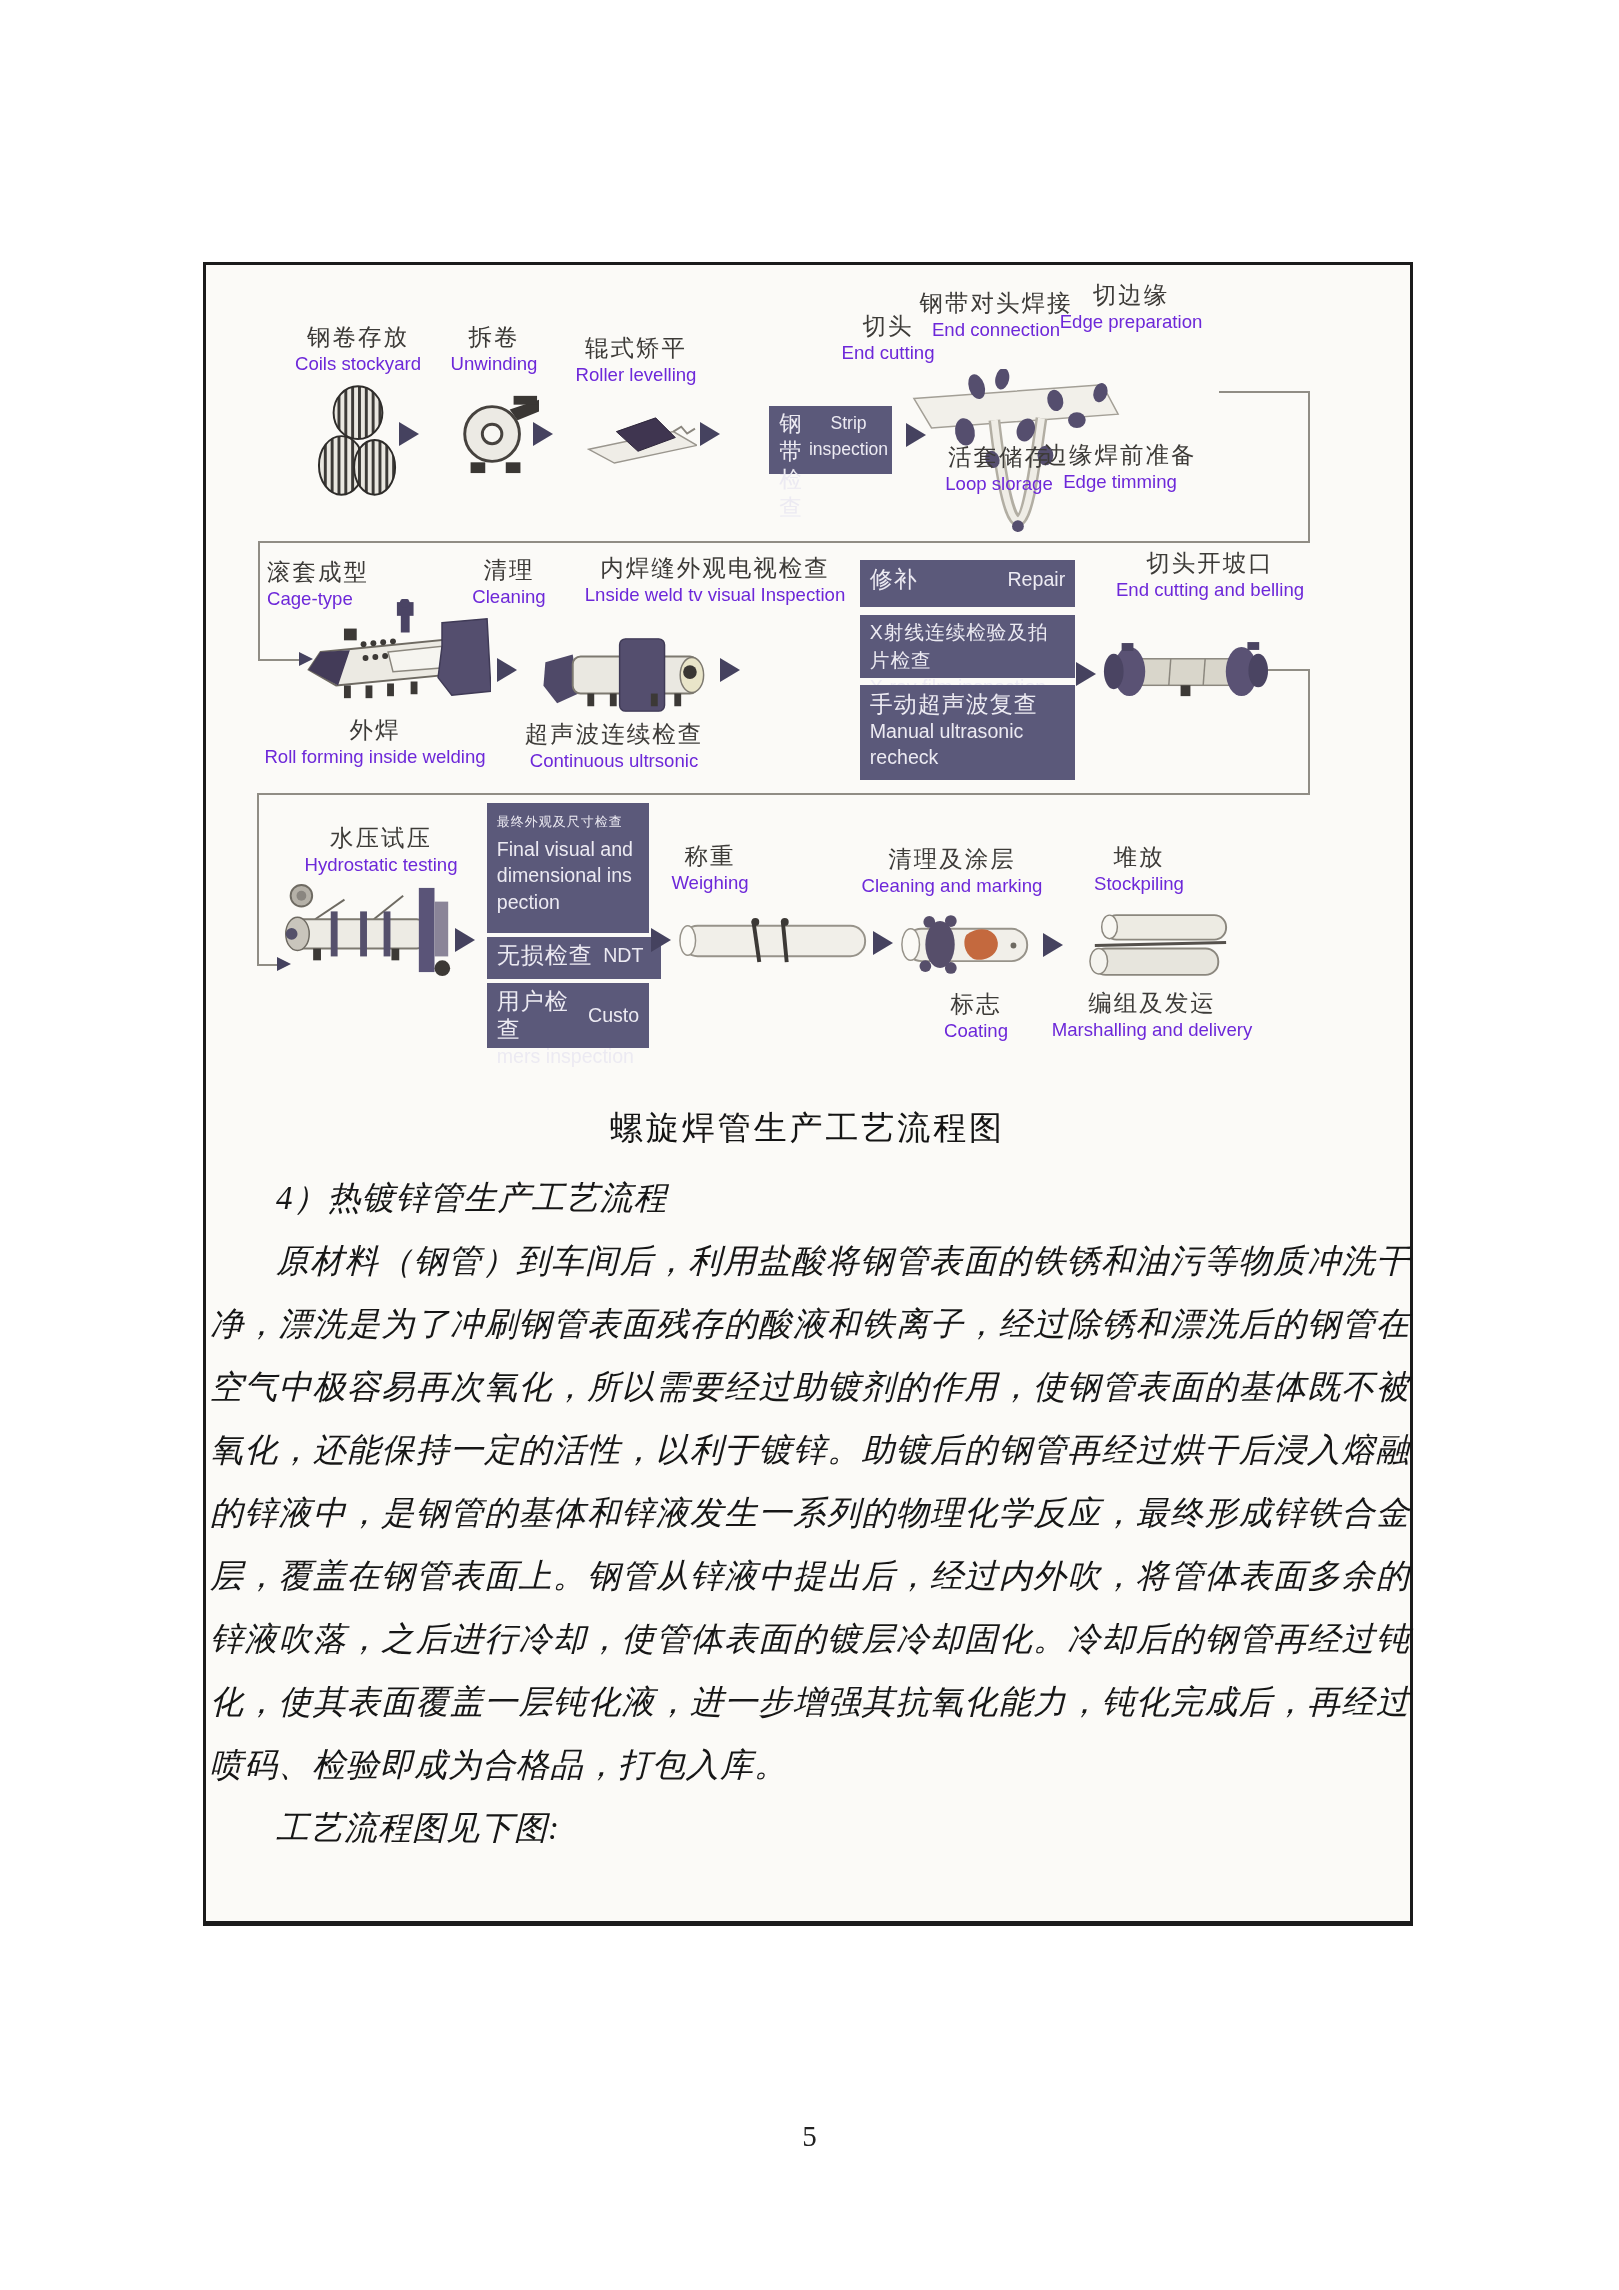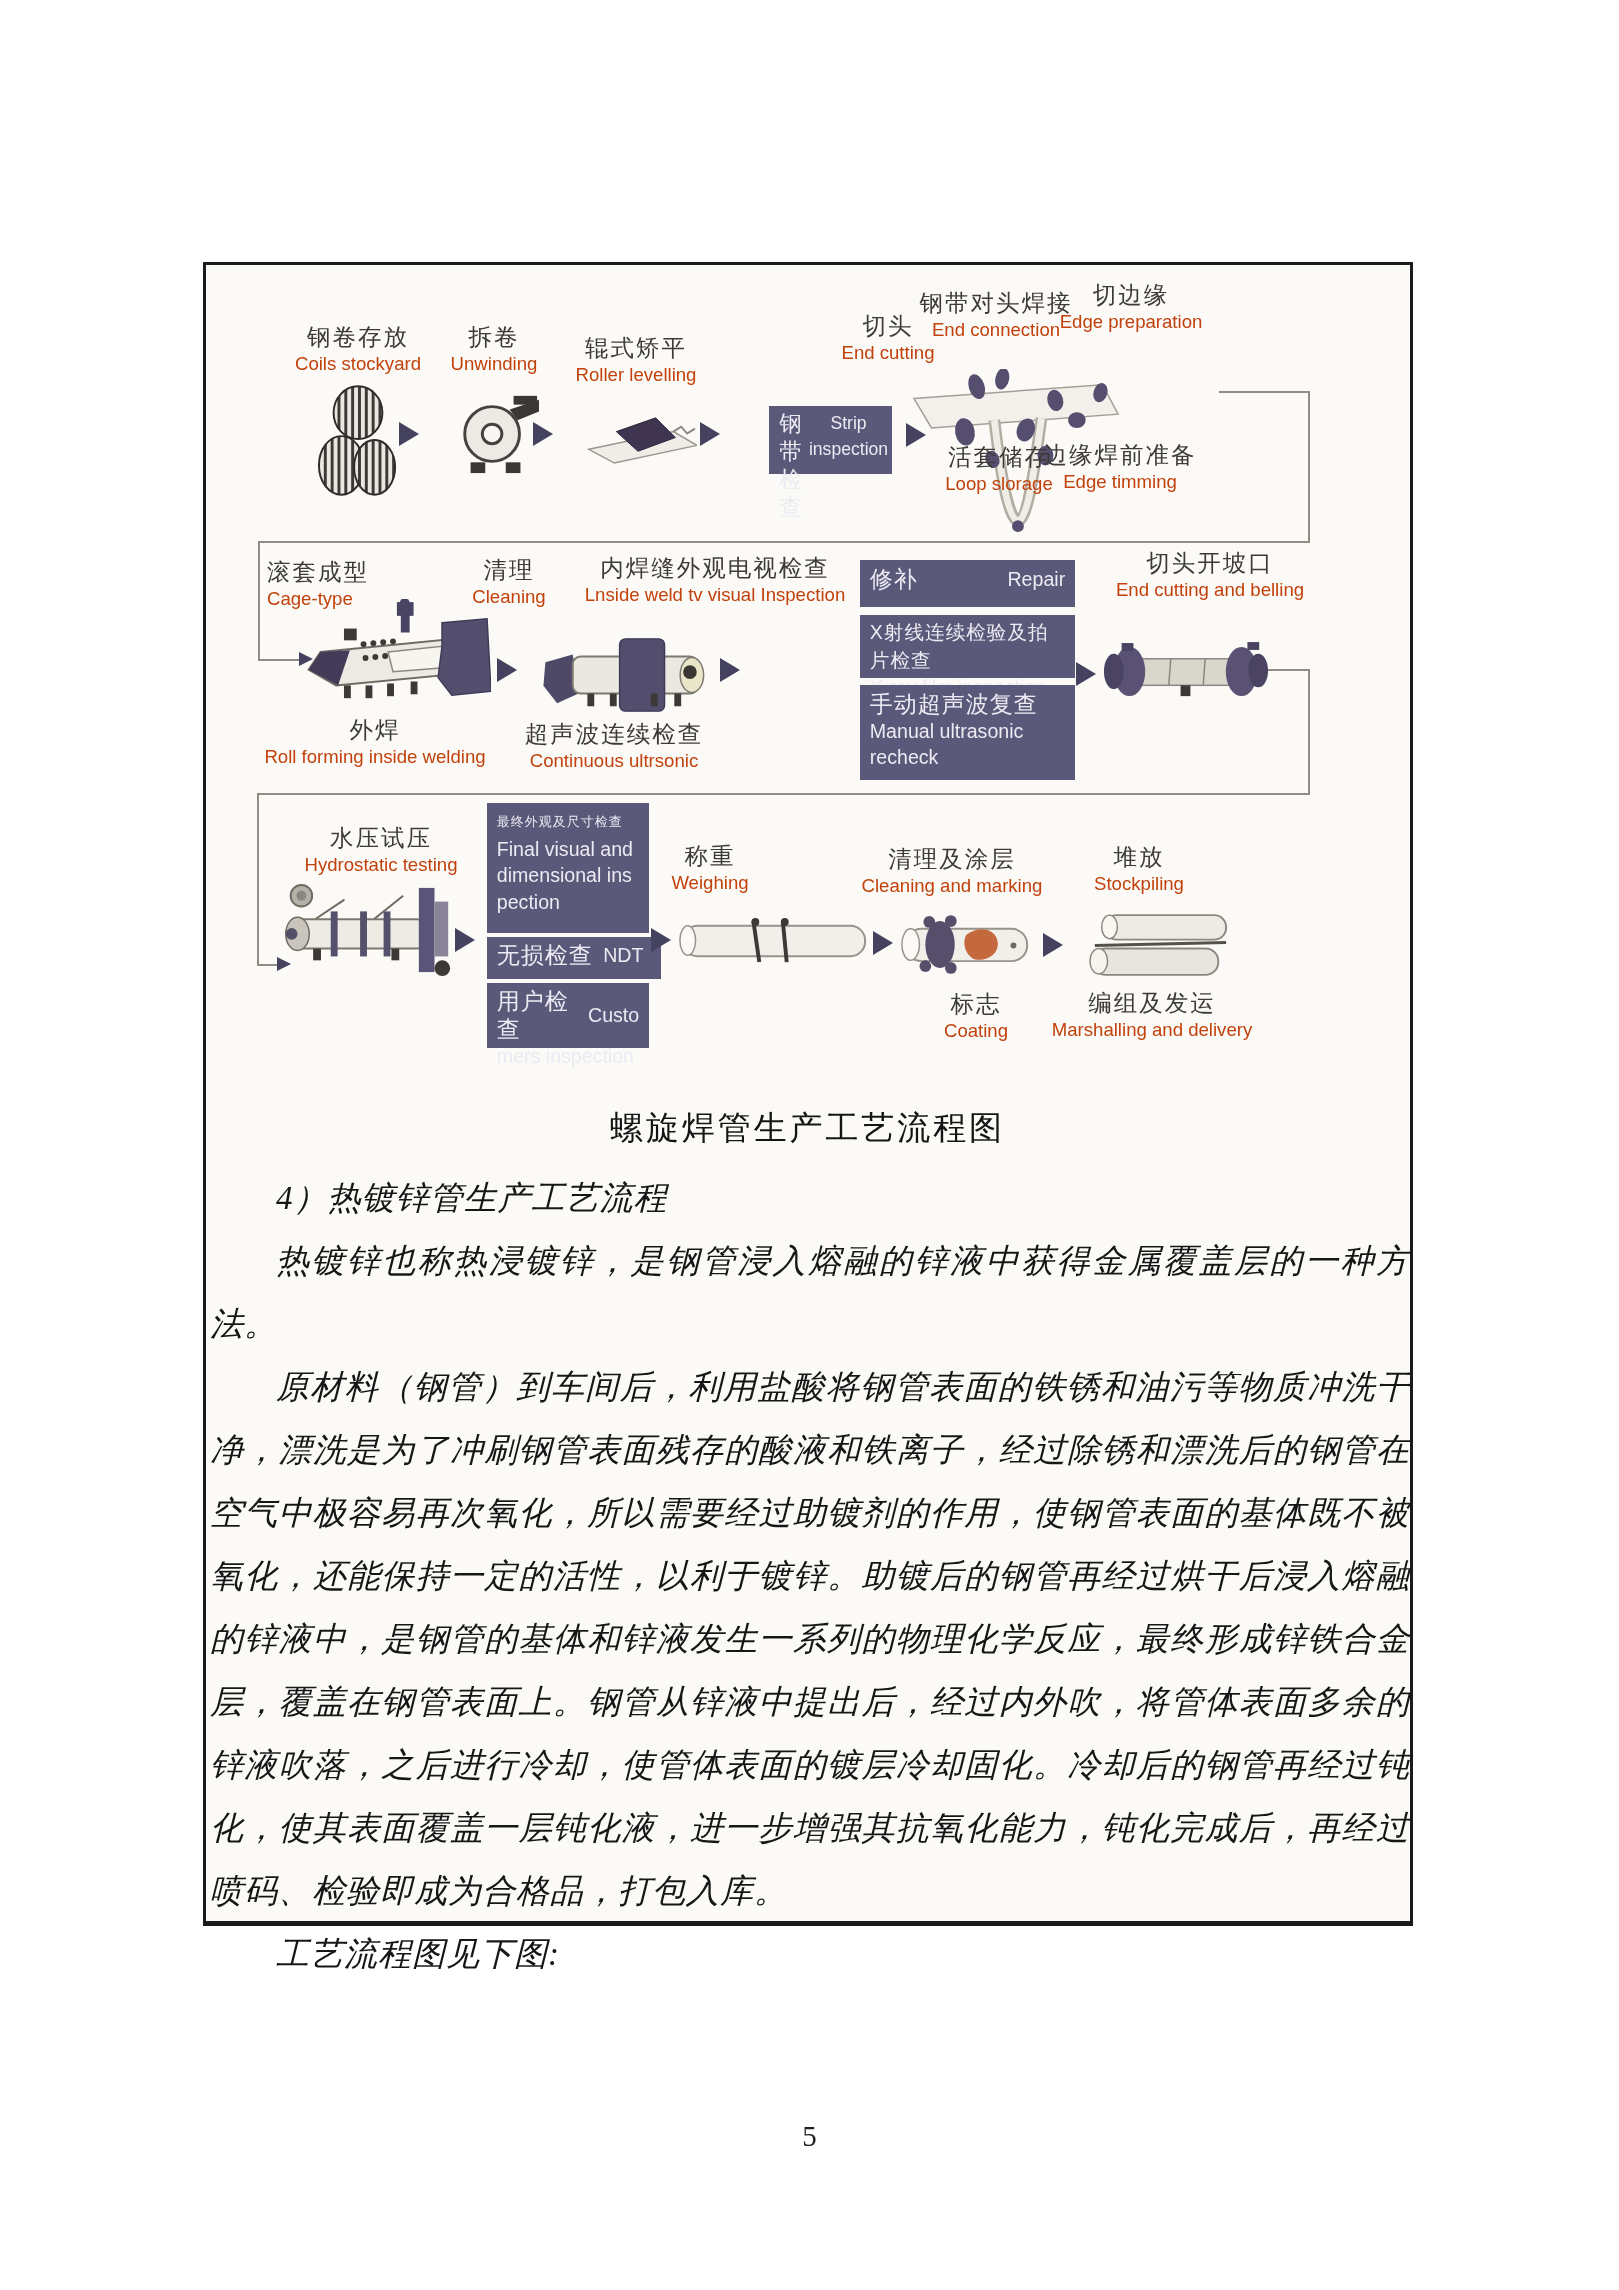--- a/index.html
+++ b/index.html
@@ -7,21 +7,21 @@
         font-family:"Liberation Serif","DejaVu Serif",serif;}
   .docbox{position:absolute;left:203px;top:262px;width:1210px;height:1664px;
           border:3.9px solid #1b1b1b;border-bottom-width:5.9px;background:#fbfaf7;box-sizing:border-box;}
   .inner{position:absolute;left:0;top:0;width:1203px;height:1654px;}
 
   
   .lbl{position:absolute;transform:translateX(-50%);text-align:center;white-space:nowrap;
        color:#3d3b38;font-family:"Liberation Sans","DejaVu Sans",sans-serif;}
   .lbl.la{transform:none;text-align:left;}
   .lbl .cn{font-size:23.5px;letter-spacing:2px;line-height:29px;}
-  .lbl .en{font-size:18.6px;line-height:23.5px;color:#c2410c;}
+  .lbl .en{font-size:18.6px;line-height:23.5px;color:#6d28d9;}
   .pbox{position:absolute;background:#5b597a;color:#eceaf2;box-sizing:border-box;
         font-family:"Liberation Sans","DejaVu Sans",sans-serif;padding:4.9px 9.8px;}
   .pbox .cn{font-size:23px;letter-spacing:1px;line-height:28px;}
   .pbox .en{font-size:19.6px;line-height:26.5px;}
   .pbox.center{text-align:center;display:flex;flex-direction:row;justify-content:flex-start;}
   .pbox .row{display:flex;justify-content:space-between;align-items:center;}
   .tri{position:absolute;width:0;height:0;border-top:12.7px solid transparent;
        border-bottom:12.7px solid transparent;border-left:20.6px solid #45425f;}
   .tri.sm{border-top-width:7.8px;border-bottom-width:7.8px;border-left-width:14.7px;}
   .hline{position:absolute;height:2px;background:#908d85;}
@@ -331,21 +331,20 @@
       </svg>
       <div class="lbl" style="left:946px;top:724px;">
         <div class="cn">编组及发运</div>
         <div class="en">Marshalling and delivery</div>
       </div>
 
       <div class="caption" style="top:841px;">螺旋焊管生产工艺流程图</div>
 
       <div class="bodytext">
         <p>4）热镀锌管生产工艺流程</p>
-        <p>热镀锌也称热浸镀锌，是钢管浸入熔融的锌液中获得金属覆盖层的一种方法。</p>
         <p>原材料（钢管）到车间后，利用盐酸将钢管表面的铁锈和油污等物质冲洗干净，漂洗是为了冲刷钢管表面残存的酸液和铁离子，经过除锈和漂洗后的钢管在空气中极容易再次氧化，所以需要经过助镀剂的作用，使钢管表面的基体既不被氧化，还能保持一定的活性，以利于镀锌。助镀后的钢管再经过烘干后浸入熔融的锌液中，是钢管的基体和锌液发生一系列的物理化学反应，最终形成锌铁合金层，覆盖在钢管表面上。钢管从锌液中提出后，经过内外吹，将管体表面多余的锌液吹落，之后进行冷却，使管体表面的镀层冷却固化。冷却后的钢管再经过钝化，使其表面覆盖一层钝化液，进一步增强其抗氧化能力，钝化完成后，再经过喷码、检验即成为合格品，打包入库。</p>
         <p>工艺流程图见下图:</p>
       </div>
     </div>
   </div>
 
   <div class="pagenum">5</div>
 </div>
 
 

